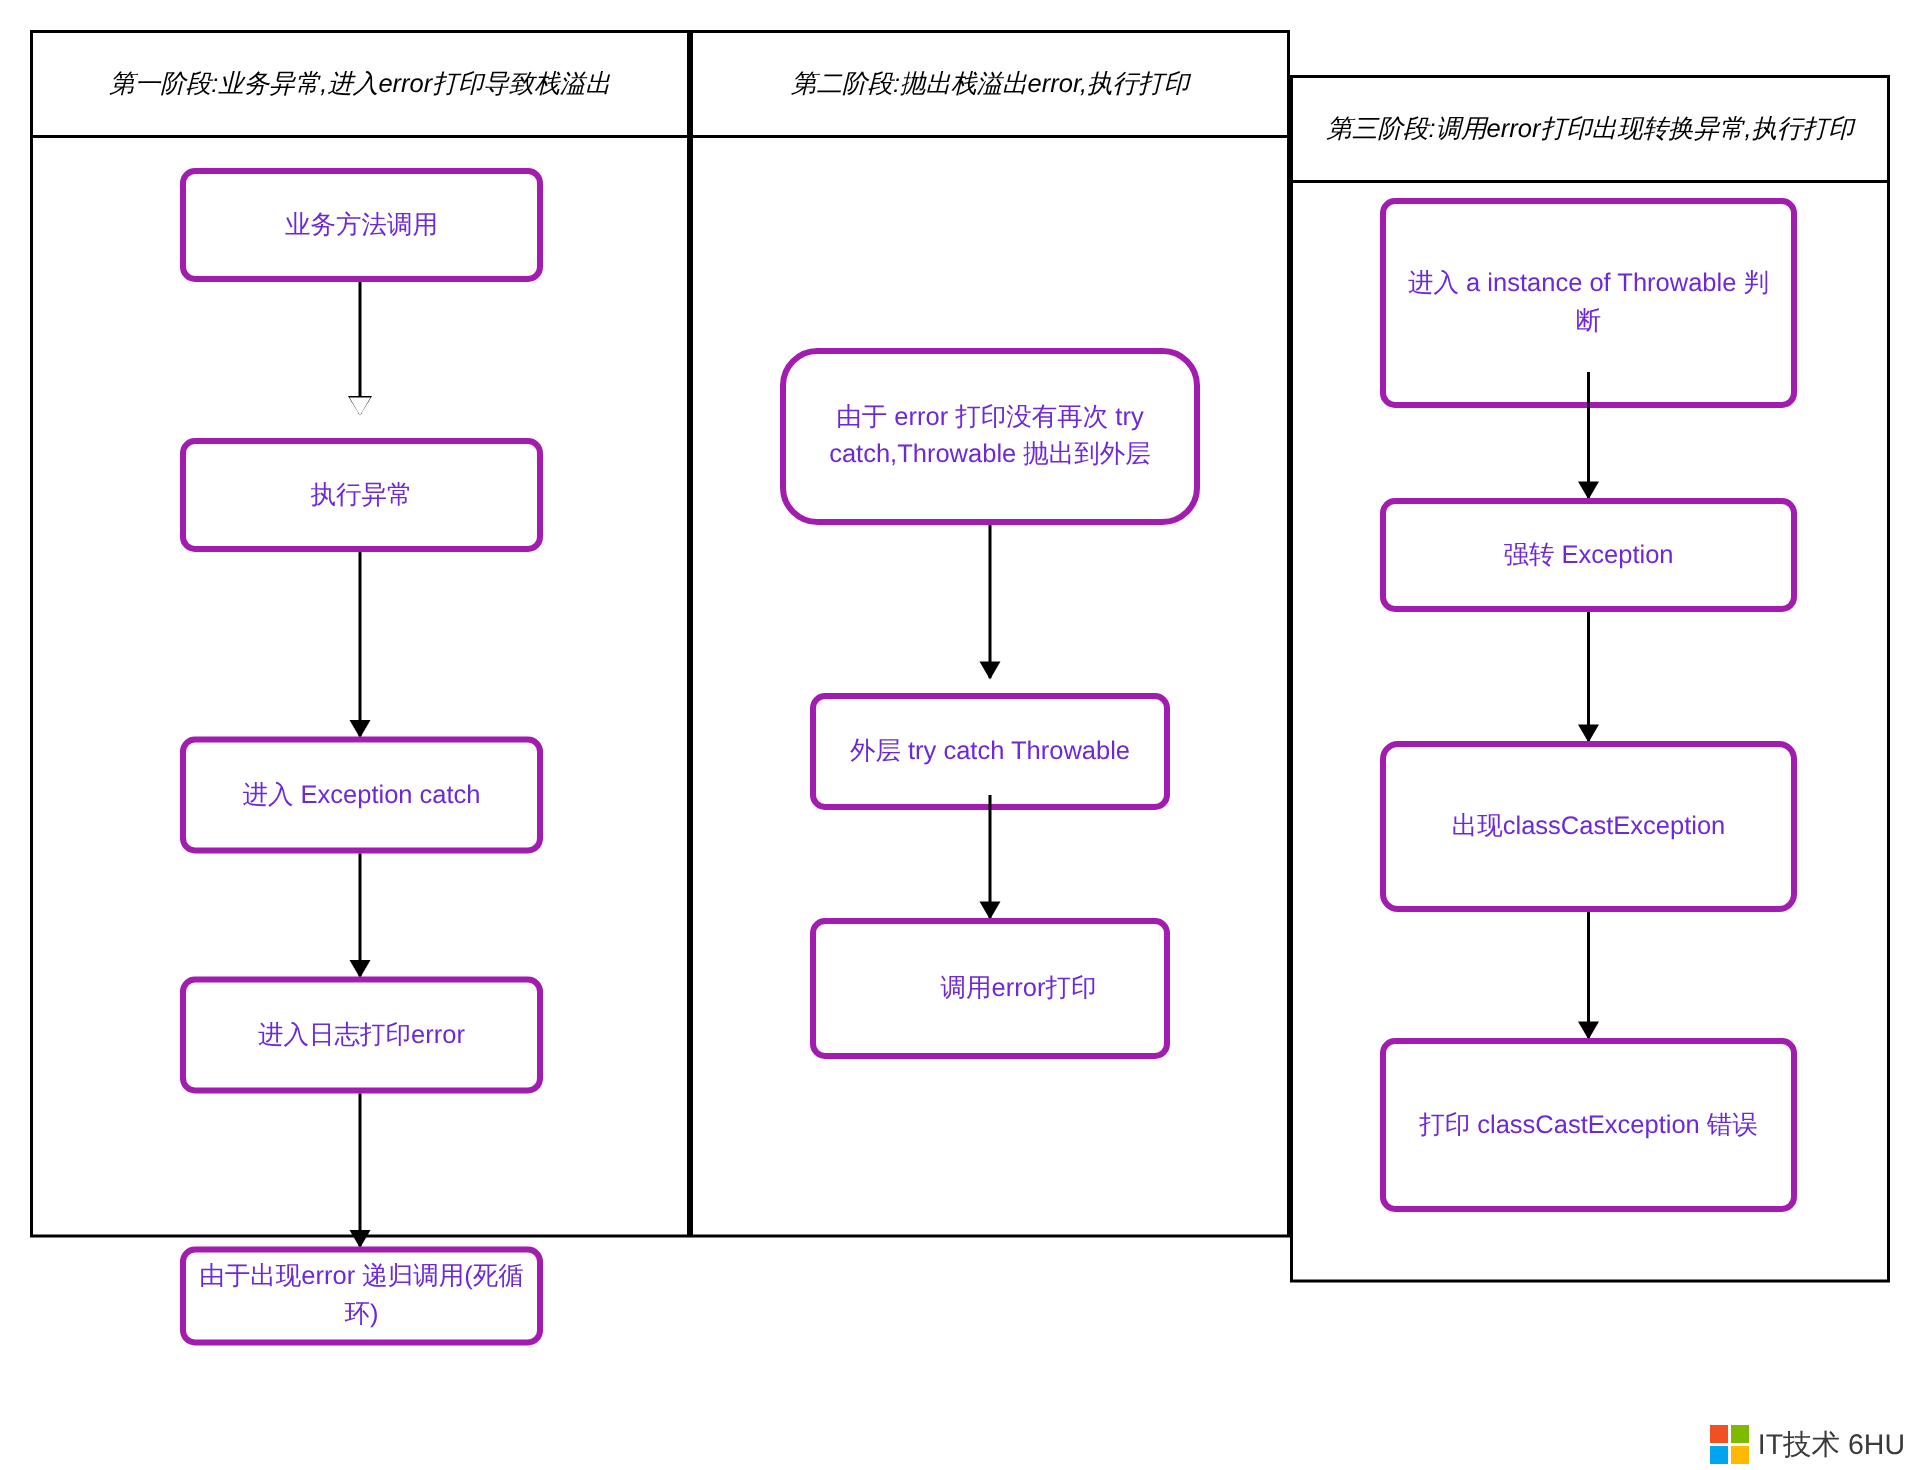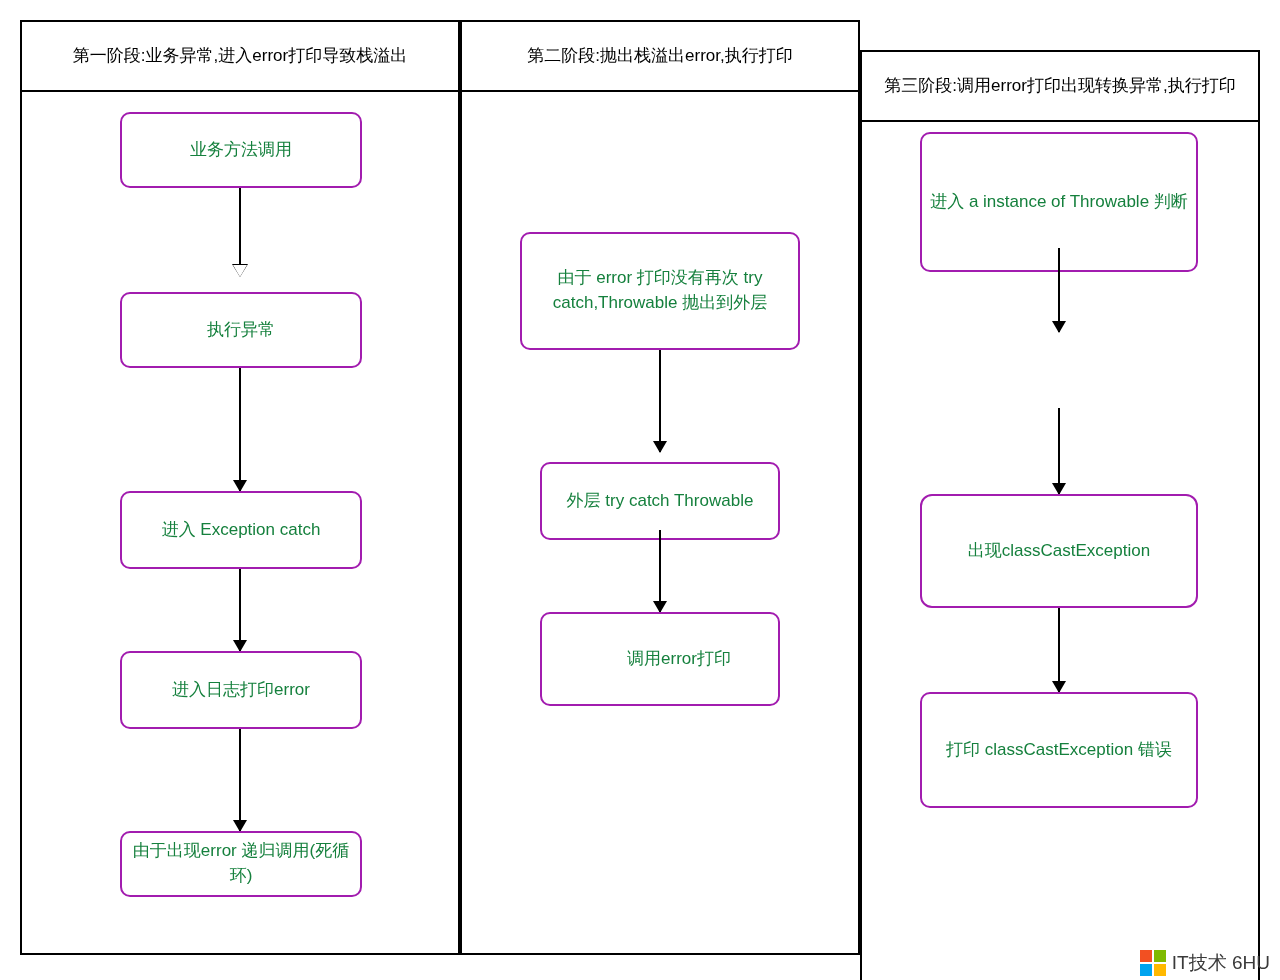--- a/index.html
+++ b/index.html
@@ -17,24 +17,25 @@
   #diagram {
     position: relative;
     width: 1280px;
     height: 980px;
     background: #ffffff;
   }
 
   .lane {
     position: absolute;
     top: 20px;
-    height: 935px;
+    height: 805px;
     border: 2px solid #000000;
     box-sizing: border-box;
     background: #ffffff;
+    font-style: italic;
   }
   #lane-1 { left: 20px;  width: 440px; }
   #lane-2 { left: 460px; width: 400px; }
   #lane-3 { left: 860px; width: 400px; margin-top: 30px; }
 
   .lane-title {
     position: absolute;
     left: 0;
     top: 0;
     width: 100%;
@@ -47,30 +48,30 @@
     color: #000000;
     height: 70px;
     display: flex;
     align-items: center;
     justify-content: center;
   }
 
   .node {
     position: absolute;
     box-sizing: border-box;
-    border: 2px solid #a21caf;
+    border: 4px solid #a21caf;
     border-radius: 10px;
     background: #ffffff;
     display: flex;
     align-items: center;
     justify-content: center;
     text-align: center;
     font-size: 17px;
     line-height: 1.45;
-    color: #15803d;
+    color: #6d28d9;
     padding: 4px 8px;
   }
 
   .arrow {
     position: absolute;
     width: 2px;
     background: #000000;
   }
   .arrow::after {
     content: "";
@@ -144,35 +145,36 @@
 
   <div class="node" style="left:120px; top:651px; width:242px; height:78px;">进入日志打印error</div>
   <div class="arrow" style="left:239px; top:729px; height:102px;"></div>
 
   <div class="node" style="left:120px; top:831px; width:242px; height:66px;">由于出现error 递归调用(死循环)</div>
 
   <div class="lane" id="lane-2">
     <div class="lane-title">第二阶段:抛出栈溢出error,执行打印</div>
   </div>
 
-  <div class="node" style="left:520px; top:232px; width:280px; height:118px;">由于 error 打印没有再次 try catch,Throwable 抛出到外层</div>
+  <div class="node" style="left:520px; top:232px; width:280px; height:118px;border-radius:25px;">由于 error 打印没有再次 try catch,Throwable 抛出到外层</div>
   <div class="arrow" style="left:659px; top:350px; height:102px;"></div>
 
   <div class="node" style="left:540px; top:452px; width:240px; height:78px;margin-top:10px;">外层 try catch Throwable</div>
   <div class="arrow" style="left:659px; top:530px; height:82px;"></div>
 
   <div class="node" style="left:540px; top:612px; width:240px; height:94px;padding-left:46px;">调用error打印</div>
 
   <div class="lane" id="lane-3">
     <div class="lane-title">第三阶段:调用error打印出现转换异常,执行打印</div>
   </div>
 
   <div class="node" style="left:920px; top:132px; width:278px; height:140px;">进入 a instance of Throwable 判断</div>
   <div class="arrow" style="left:1058px; top:248px; height:84px;"></div>
 
+  <div class="node" style="left:920px; top:332px; width:278px; height:76px;">强转 Exception</div>
   <div class="arrow" style="left:1058px; top:408px; height:86px;"></div>
 
   <div class="node" style="left:920px; top:494px; width:278px; height:114px;border-radius:12px;">出现classCastException</div>
   <div class="arrow" style="left:1058px; top:608px; height:84px;"></div>
 
   <div class="node" style="left:920px; top:692px; width:278px; height:116px;">打印 classCastException 错误</div>
 
   <div id="watermark">
     <span class="wm-logo">
         <i></i>

